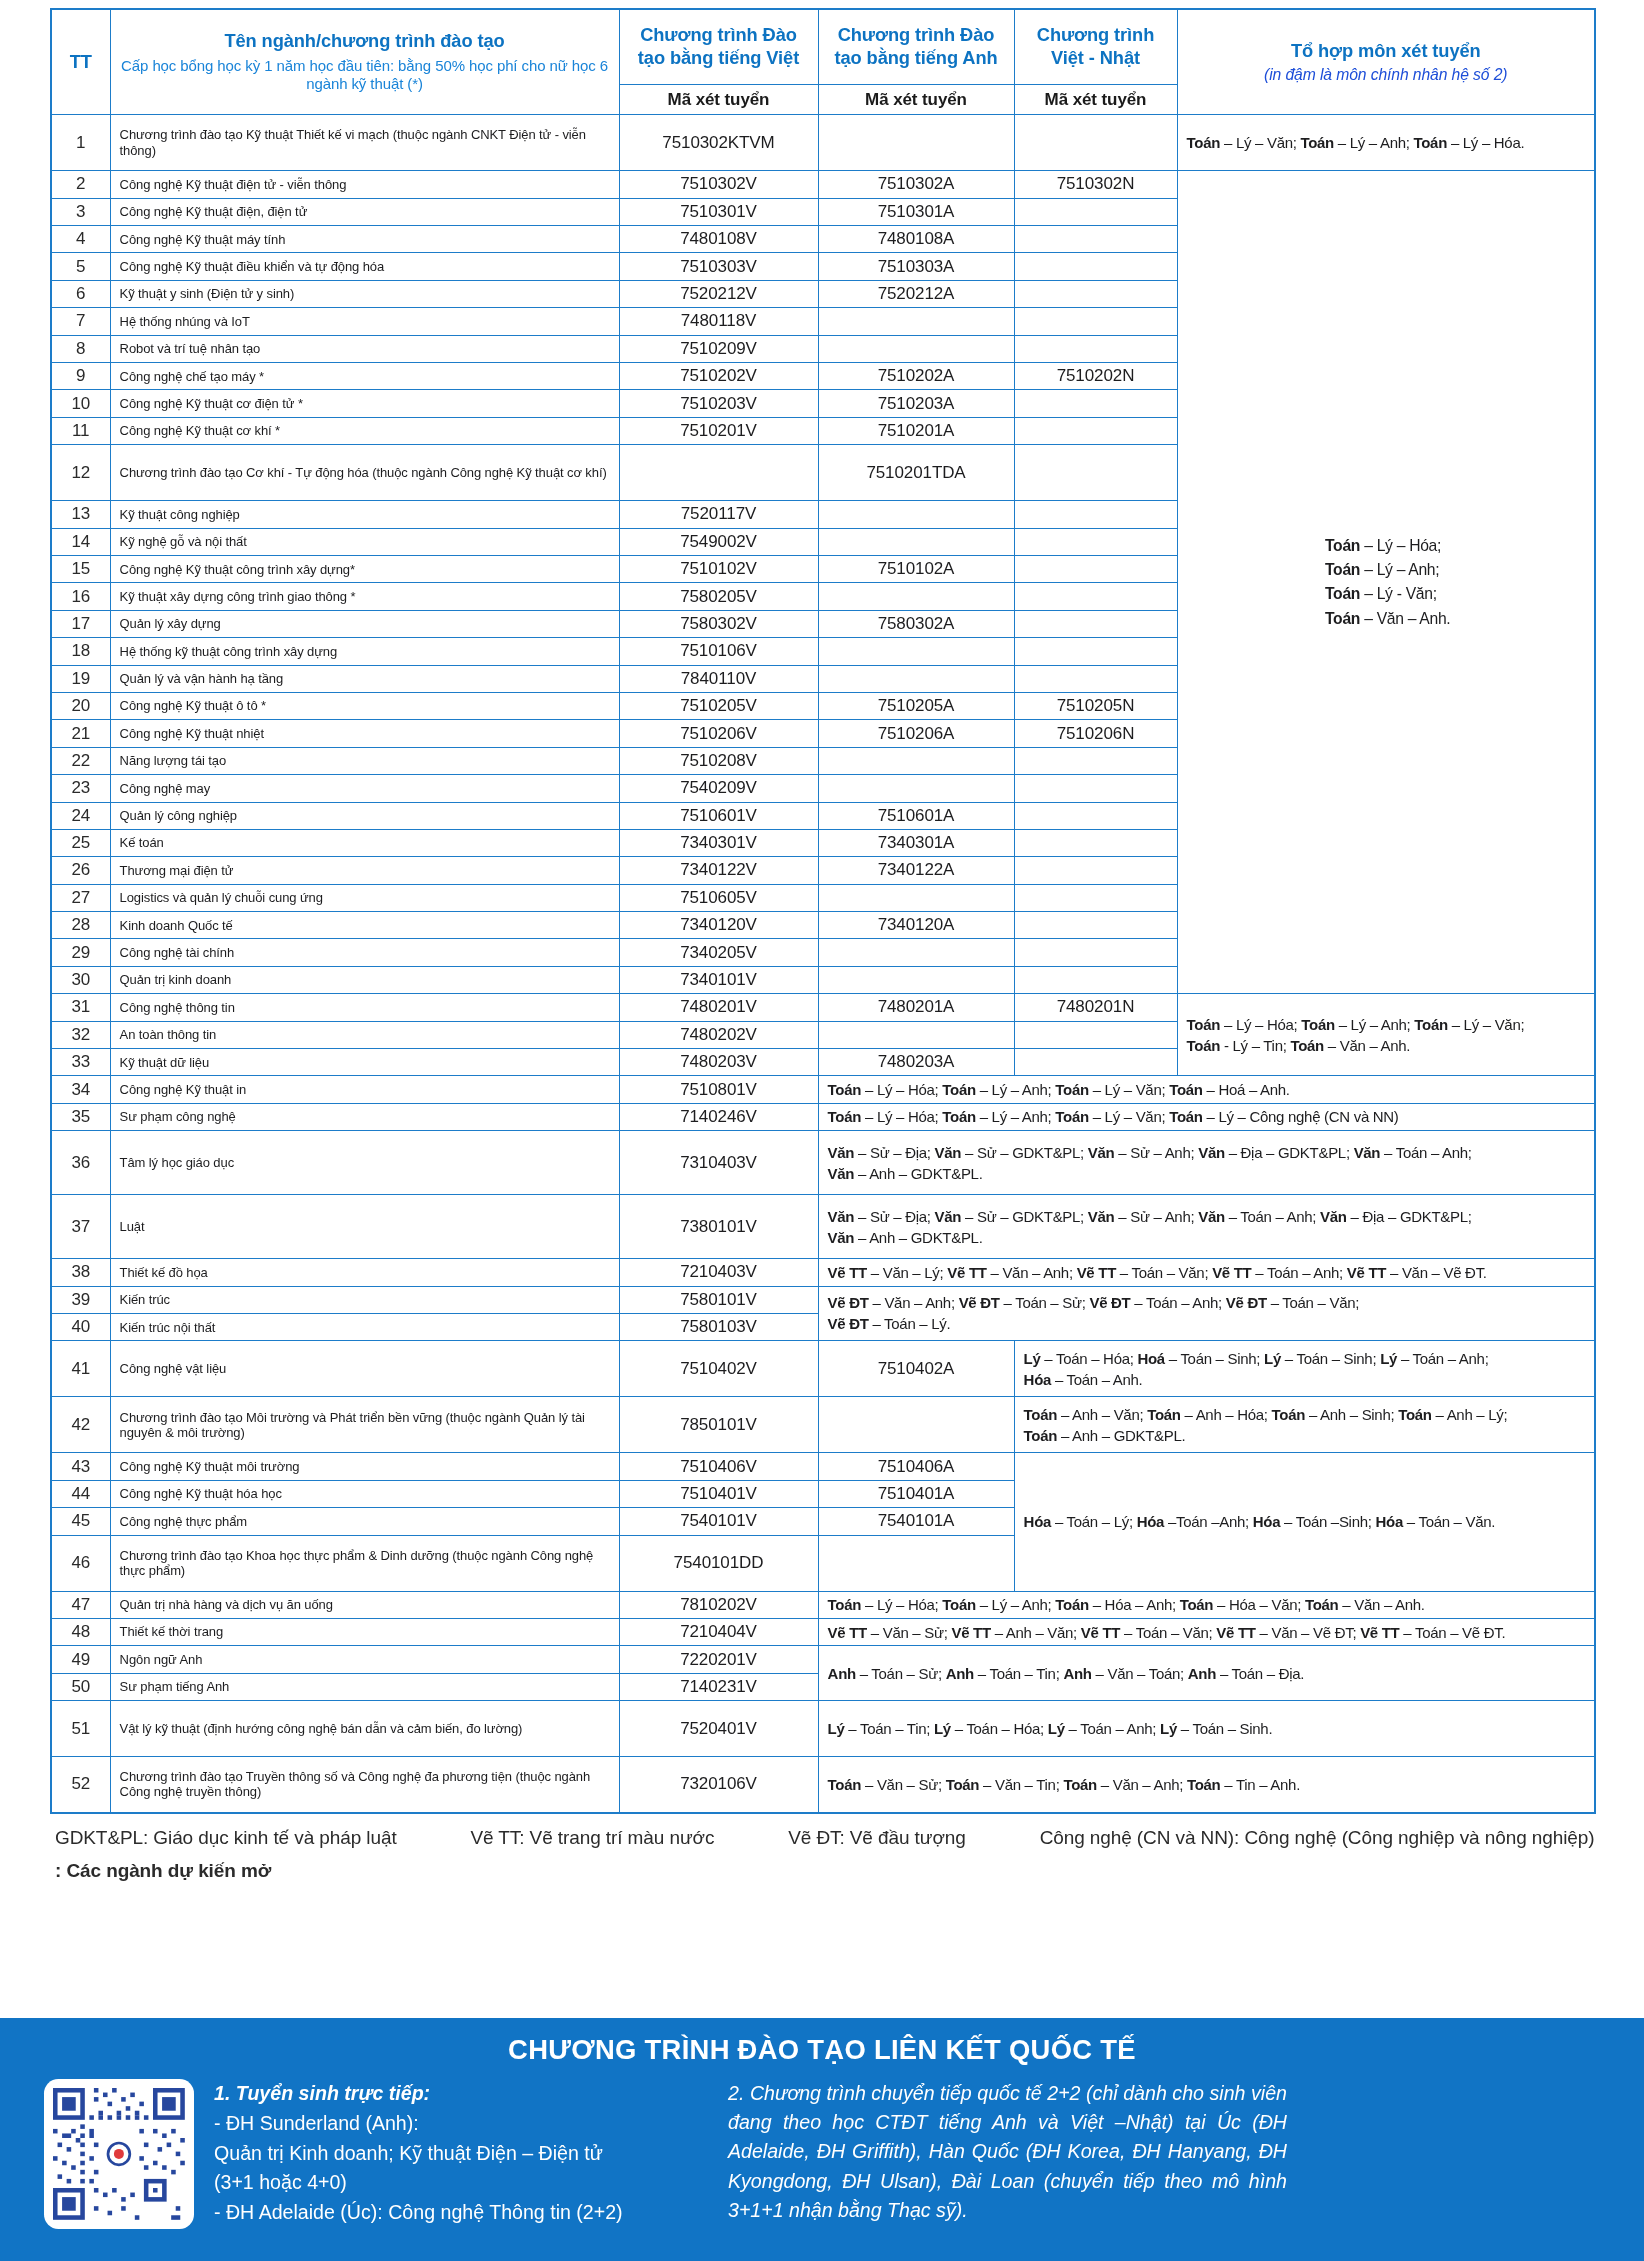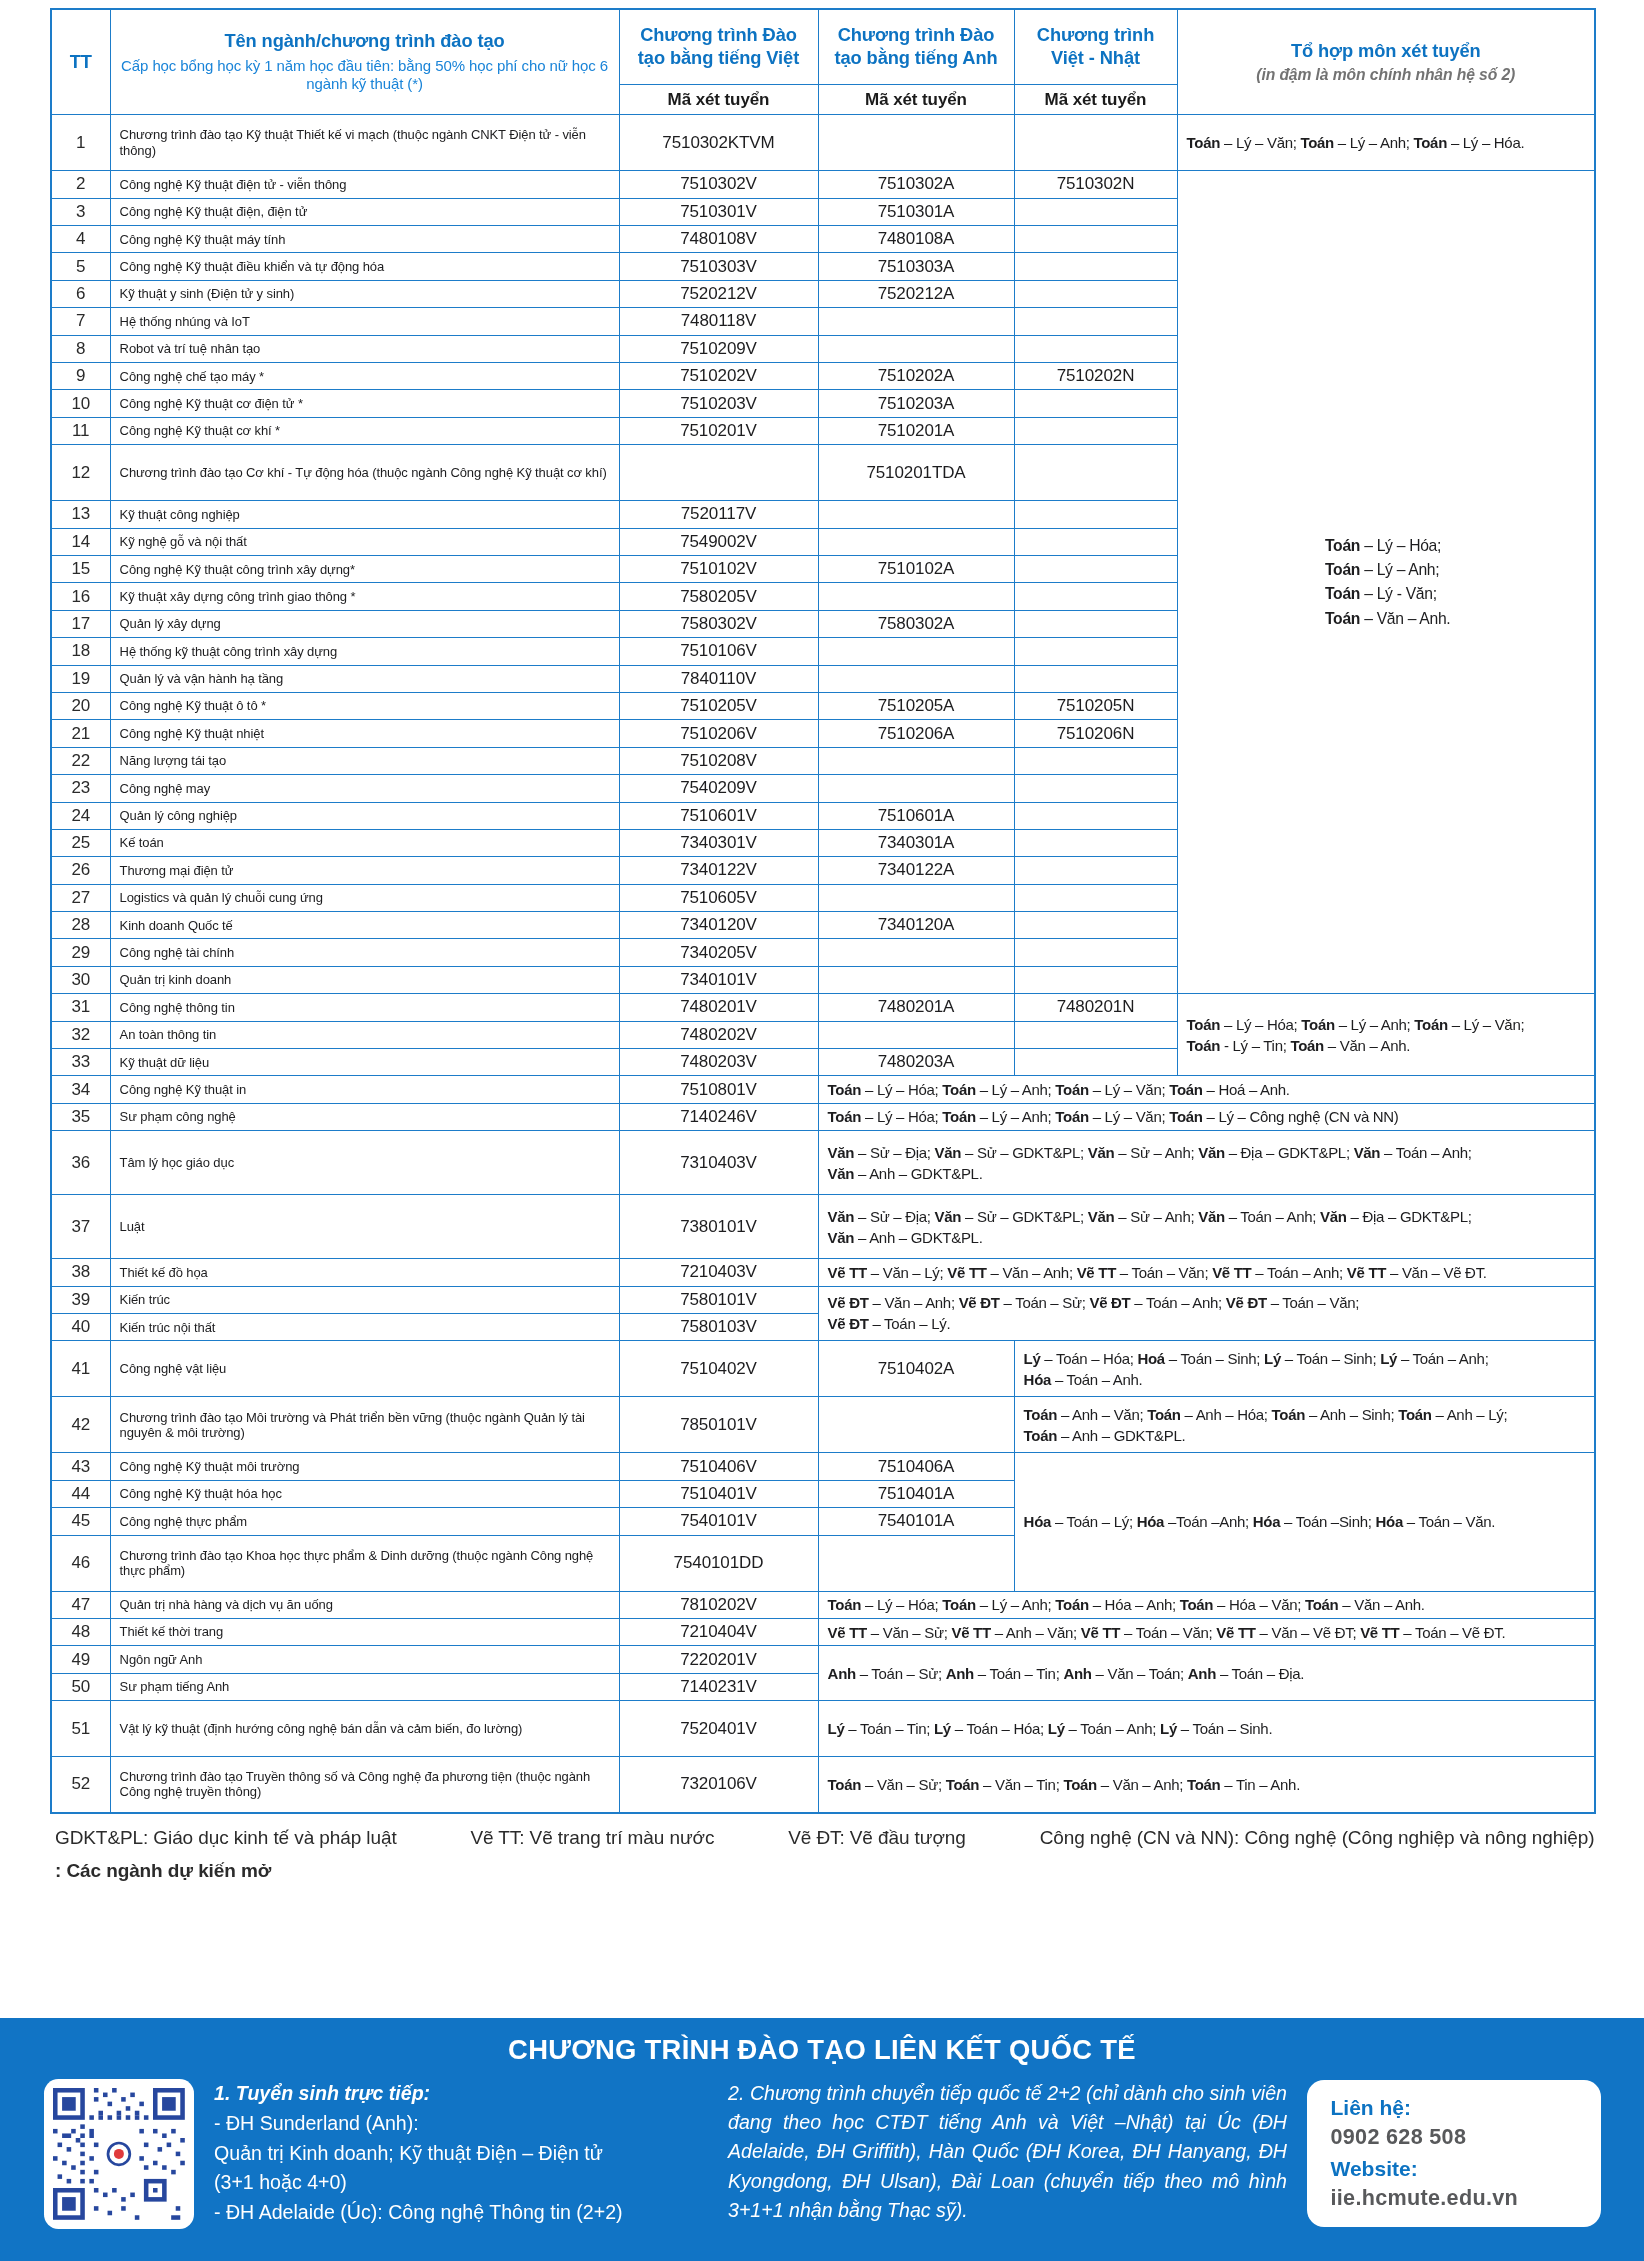--- a/index.html
+++ b/index.html
@@ -10,21 +10,21 @@
            font-size:36px;font-weight:800;letter-spacing:-0.3px;}
 
   table.programs{border-collapse:collapse;table-layout:fixed;width:1545px;
                  margin:7.8px 0 0 50px;border:2.6px solid #1d7cc9;letter-spacing:-0.1px;}
   .programs td,.programs th{border:1.3px solid #1d7cc9;overflow:hidden;vertical-align:middle;}
 
   thead th{color:#0d73c2;text-align:center;padding:2.6px 5.2px;}
   tr.head1{height:76px;}
   .hmain{font-size:18.3px;font-weight:700;line-height:1.25;}
   .hsub{font-size:15px;font-weight:400;line-height:1.22;margin-top:3.9px;color:#1a84d8;}
-  .hsub-italic{font-size:15.7px;font-weight:700;font-style:italic;margin-top:2.6px;color:#737373;}
+  .hsub-italic{font-size:15.7px;font-weight:400;font-style:italic;margin-top:2.6px;color:#1d4ed8;}
   tr.head2{height:30px;}
   tr.head2 th{color:#1b1b1b;font-size:17px;font-weight:700;}
 
   tbody tr{height:27.4px;}
   tr.r88{height:56px;}
   tr.r100{height:64px;}
   td.c-tt{text-align:center;font-size:17px;color:#2a2a2a;}
   td.c-name{font-size:13px;padding:1.3px 6.5px 1.3px 9.1px;line-height:1.18;}
   td.c-code{text-align:center;font-size:17px;}
   td.combo{font-size:15px;padding:1.3px 5.2px 1.3px 9.1px;line-height:1.4;letter-spacing:-0.3px;}
@@ -563,23 +563,17 @@
         </svg>
       </div>
       <div class="bcol1">
         <div class="b1head">1.   Tuyển sinh trực tiếp:</div>
         <div>- ĐH Sunderland (Anh):</div>
         <div>Quản trị Kinh doanh; Kỹ thuật Điện – Điện tử</div>
         <div>(3+1 hoặc 4+0)</div>
         <div>- ĐH Adelaide (Úc): Công nghệ Thông tin (2+2)</div>
       </div>
       <div class="bcol2">2.   Chương trình chuyển tiếp quốc tế 2+2 (chỉ dành cho sinh viên đang theo học CTĐT tiếng Anh và Việt –Nhật) tại Úc (ĐH Adelaide, ĐH Griffith), Hàn Quốc (ĐH Korea, ĐH Hanyang, ĐH Kyongdong, ĐH Ulsan), Đài Loan (chuyển tiếp theo mô hình 3+1+1 nhận bằng Thạc sỹ).</div>
-      <div class="card">
-        <div class="lbl">Liên hệ:</div>
-        <div class="val">0902 628 508</div>
-        <div class="lbl">Website:</div>
-        <div class="val">iie.hcmute.edu.vn</div>
-      </div>
     </div>
   </div>
 
 </div>
 
 
 </body></html>

